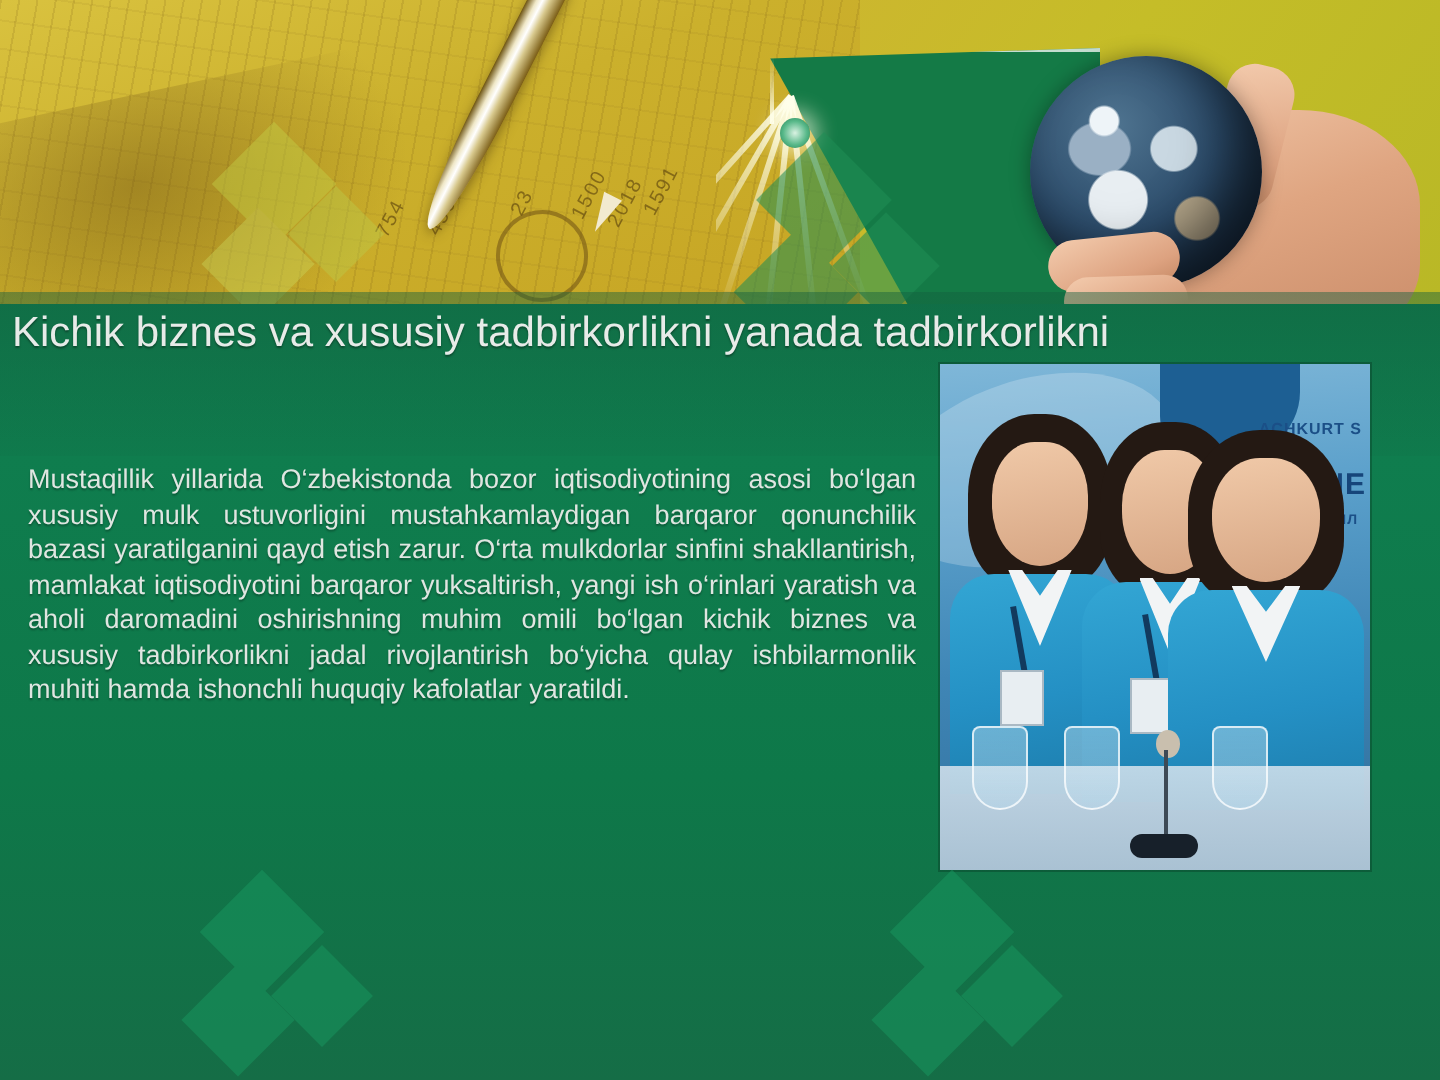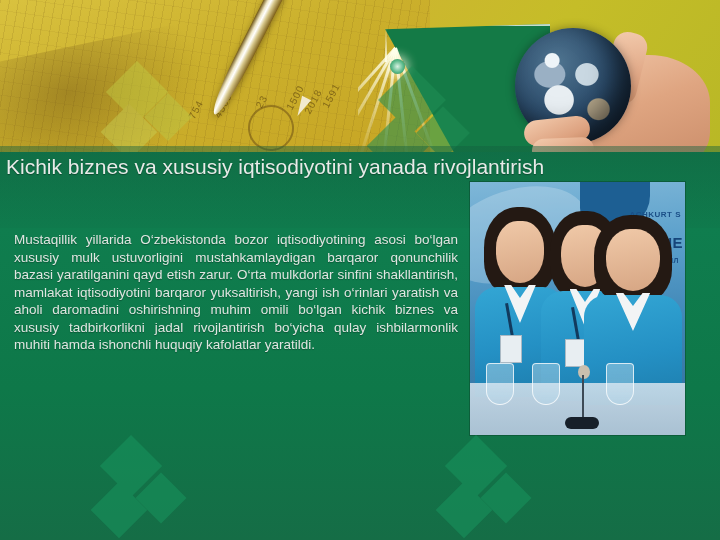--- a/index.html
+++ b/index.html
@@ -336,21 +336,21 @@
     </div>
     <div class="wm wm-mid">
       <div class="blk b1"></div>
         <div class="blk b2"></div>
         <div class="blk b3"></div>
     </div>
   </div>
 
   <div id="title-band"></div>
 
-  <div id="title">Kichik biznes va xususiy iqtisodiyotini yanada rivojlantirish</div>
+  <div id="title">Kichik biznes va xususiy tadbirkorlikni yanada tadbirkorlikni</div>
 
   <div id="body-text">Mustaqillik yillarida O‘zbekistonda bozor iqtisodiyotining asosi bo‘lgan xususiy mulk ustuvorligini mustahkamlaydigan barqaror qonunchilik bazasi yaratilganini qayd etish zarur. O‘rta mulkdorlar sinfini shakllantirish, mamlakat iqtisodiyotini barqaror yuksaltirish, yangi ish o‘rinlari yaratish va aholi daromadini oshirishning muhim omili bo‘lgan kichik biznes va xususiy tadbirkorlikni jadal rivojlantirish bo‘yicha qulay ishbilarmonlik muhiti hamda ishonchli huquqiy kafolatlar yaratildi.</div>
 
   <div id="photo">
     <div class="backdrop"></div>
     <div class="bd-swoosh"></div>
     <div class="bd-blue"></div>
     <div class="bd-t1">ACHKURT S</div>
     <div class="bd-t2">INTERNE</div>
     <div class="bd-t3">ДХА-ФИЛ</div>

